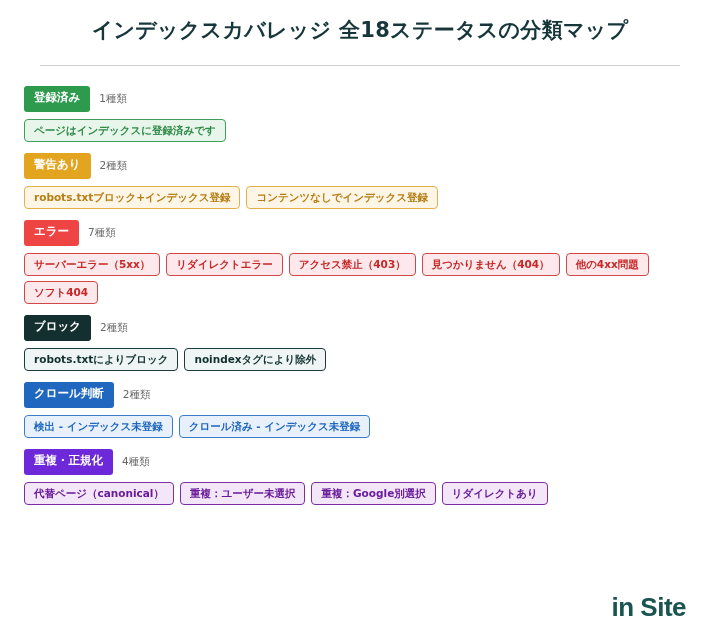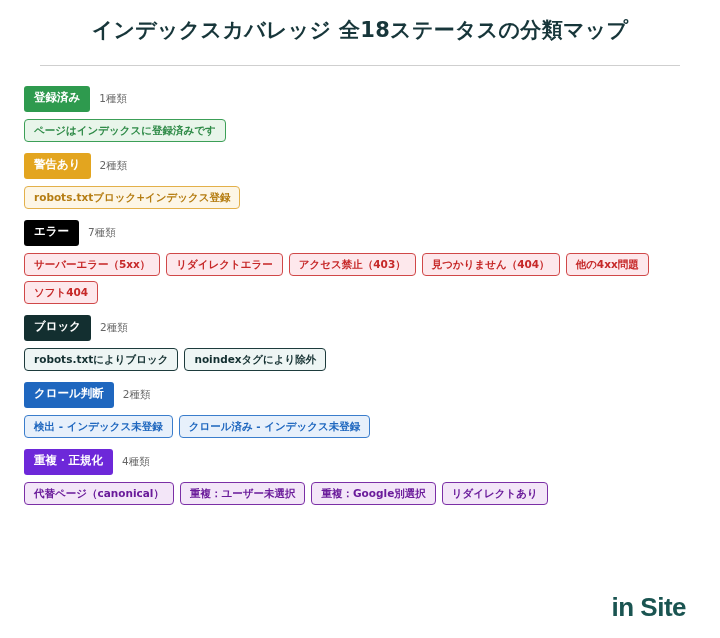--- a/index.html
+++ b/index.html
@@ -36,25 +36,26 @@
         <span class="pill" style="background: rgb(232, 245, 234); border-color: rgb(60, 159, 87); color: rgb(46, 138, 71);">ページはインデックスに登録済みです</span>
       </div>
     </div>
     <div class="group">
       <div class="ghead">
         <span class="badge" style="background: rgb(227, 165, 31);">警告あり</span>
         <span class="count">2種類</span>
       </div>
       <div class="pills">
         <span class="pill" style="background: rgb(253, 246, 230); border-color: rgb(227, 176, 74); color: rgb(181, 125, 18);">robots.txtブロック+インデックス登録</span>
+        <span class="pill" style="background: rgb(253, 246, 230); border-color: rgb(227, 176, 74); color: rgb(181, 125, 18);">コンテンツなしでインデックス登録</span>
       </div>
     </div>
     <div class="group">
       <div class="ghead">
-        <span class="badge" style="background: #000000;">エラー</span>
+        <span class="badge" style="background: #ef4444;">エラー</span>
         <span class="count">7種類</span>
       </div>
       <div class="pills">
         <span class="pill" style="background: rgb(253, 232, 236); border-color: rgb(208, 72, 72); color: rgb(198, 40, 40);">サーバーエラー（5xx）</span>
         <span class="pill" style="background: rgb(253, 232, 236); border-color: rgb(208, 72, 72); color: rgb(198, 40, 40);">リダイレクトエラー</span>
         <span class="pill" style="background: rgb(253, 232, 236); border-color: rgb(208, 72, 72); color: rgb(198, 40, 40);">アクセス禁止（403）</span>
         <span class="pill" style="background: rgb(253, 232, 236); border-color: rgb(208, 72, 72); color: rgb(198, 40, 40);">見つかりません（404）</span>
         <span class="pill" style="background: rgb(253, 232, 236); border-color: rgb(208, 72, 72); color: rgb(198, 40, 40);">他の4xx問題</span>
         <span class="pill" style="background: rgb(253, 232, 236); border-color: rgb(208, 72, 72); color: rgb(198, 40, 40);">ソフト404</span>
       </div>

